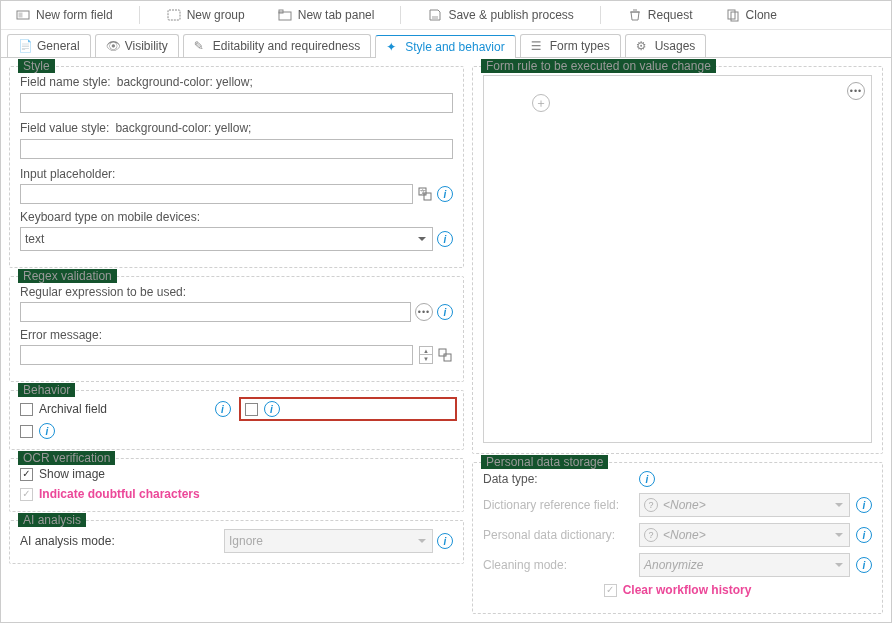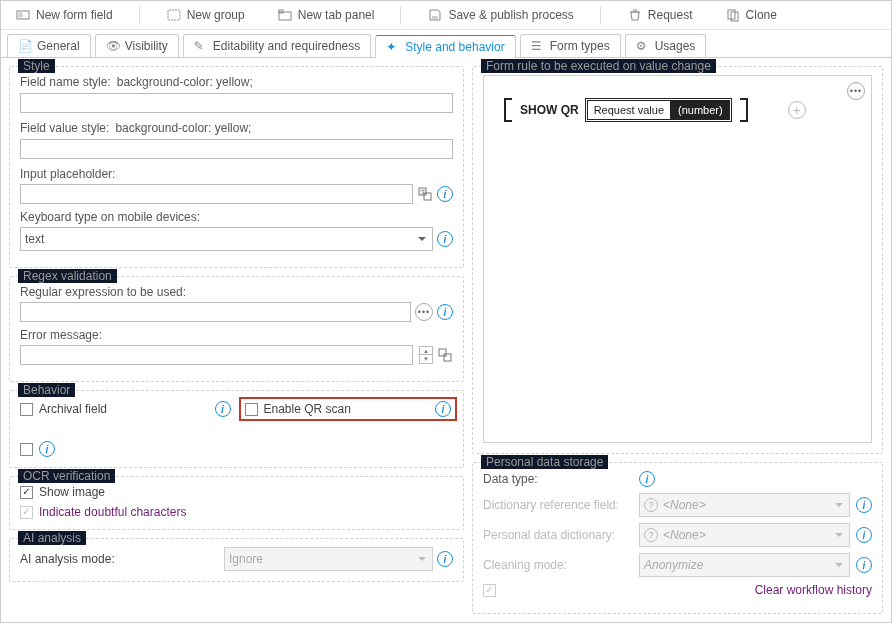--- a/index.html
+++ b/index.html
@@ -103,21 +103,21 @@
     border-radius: 2px;
     padding: 8px 10px 10px 10px;
     position: relative;
   }
   .group.dashed { border-style: dashed; }
   .group.fill { flex: 1; }
   .group-title {
     position: absolute;
     top: -8px;
     left: 8px;
-    background: #0f172a;
+    background: #14532d;
     padding: 0 5px;
     color: #999;
     font-size: 12px;
   }
   .row {
     display: flex;
     align-items: center;
     gap: 6px;
     margin-bottom: 4px;
   }
@@ -189,21 +189,21 @@
     width:13px; height:13px; border:1px solid #888; background:#fff;
     display:inline-flex; align-items:center; justify-content:center;
     flex: 0 0 13px; cursor:pointer;
   }
   .chk.checked::after {
     content:"✓"; font-size:10px; color:#333; line-height:1;
   }
   .chk.disabled { border-color:#ccc; color:#bbb; cursor:default; }
   .chk.disabled.checked::after { color:#bbb; }
   .behavior-grid {
-    display:grid; grid-template-columns: 1fr 1fr; gap: 22px 12px;
+    display:grid; grid-template-columns: 1fr 1fr; gap: 4px 12px;
   }
   .b-item { display:flex; align-items:center; gap:6px; }
   .b-item .lbl { flex:1; }
   .highlight-box {
     border: 2px solid #c0392b;
     padding: 2px 4px;
     margin: -2px -4px;
   }
   
   .rule-area {
@@ -251,21 +251,21 @@
   }
   .ps-row .lbl { width:150px; color:#555; }
   .ps-row.disabled .lbl { color:#bbb; }
   .ps-row .select { flex:1; }
   .select .qmark {
     width:14px; height:14px; border:1px solid #bbb; border-radius:50%;
     display:inline-flex; align-items:center; justify-content:center;
     font-size:9px; color:#aaa; margin-right:5px;
   }
   .placeholder-txt { color:#aaa; font-style:italic; }
-  .disabled-text { color:#701a75; }
+  .disabled-text { color:#ec4899;font-weight:bold; }
 </style>
 </head>
 <body>
 
 <div class="app">
 
   <div class="toolbar">
     <div class="tb-btn">
       <span class="tb-icon">
           <svg viewBox="0 0 16 16">
@@ -427,21 +427,20 @@
         <div class="group-title">Behavior</div>
         <div class="behavior-grid">
           <div class="b-item">
             <span class="chk"></span>
             <span class="lbl">Archival field</span>
             <span class="info-icon">i</span>
           </div>
           <div class="highlight-box">
             <div class="b-item">
               <span class="chk"></span>
-              <span class="lbl">Enable QR scan</span>
               <span class="info-icon">i</span>
             </div>
           </div>
           <div class="b-item">
             <span class="chk"></span>
             <span class="info-icon">i</span>
           </div>
         </div>
       </div>
 
@@ -470,29 +469,20 @@
 
     </div>
 
     <div class="col right">
 
       <div class="group dashed fill">
         <div class="group-title">Form rule to be executed on value change</div>
         <div class="rule-area">
           <span class="dots-icon rule-more">•••</span>
           <div style="display:flex;align-items:center;">
-            <div class="rule-bracket">
-              <div class="rule-inner">
-                <span class="rule-label">SHOW QR</span>
-                <span class="pill-outer">
-                  <span class="pill light">Request value</span>
-                  <span class="pill dark">(number)</span>
-                </span>
-              </div>
-            </div>
             <span class="add-circle">＋</span>
           </div>
         </div>
       </div>
 
       <div class="group dashed">
         <div class="group-title">Personal data storage</div>
         <div class="ps-row">
           <span class="lbl">Data type:</span>
           <span class="info-icon">i</span>
@@ -513,20 +503,20 @@
             </div>
           <span class="info-icon">i</span>
         </div>
         <div class="ps-row disabled">
           <span class="lbl">Cleaning mode:</span>
           <div class="select disabled">
               <span class="placeholder-txt">Anonymize</span>
             </div>
           <span class="info-icon">i</span>
         </div>
-        <div class="ps-row disabled" style="justify-content:space-between;">
+        <div class="ps-row disabled" style="justify-content:center;">
           <span class="chk checked disabled"></span>
           <span class="disabled-text">Clear workflow history</span>
         </div>
       </div>
     </div>
   </div>
 </div>
 
 </body></html>

